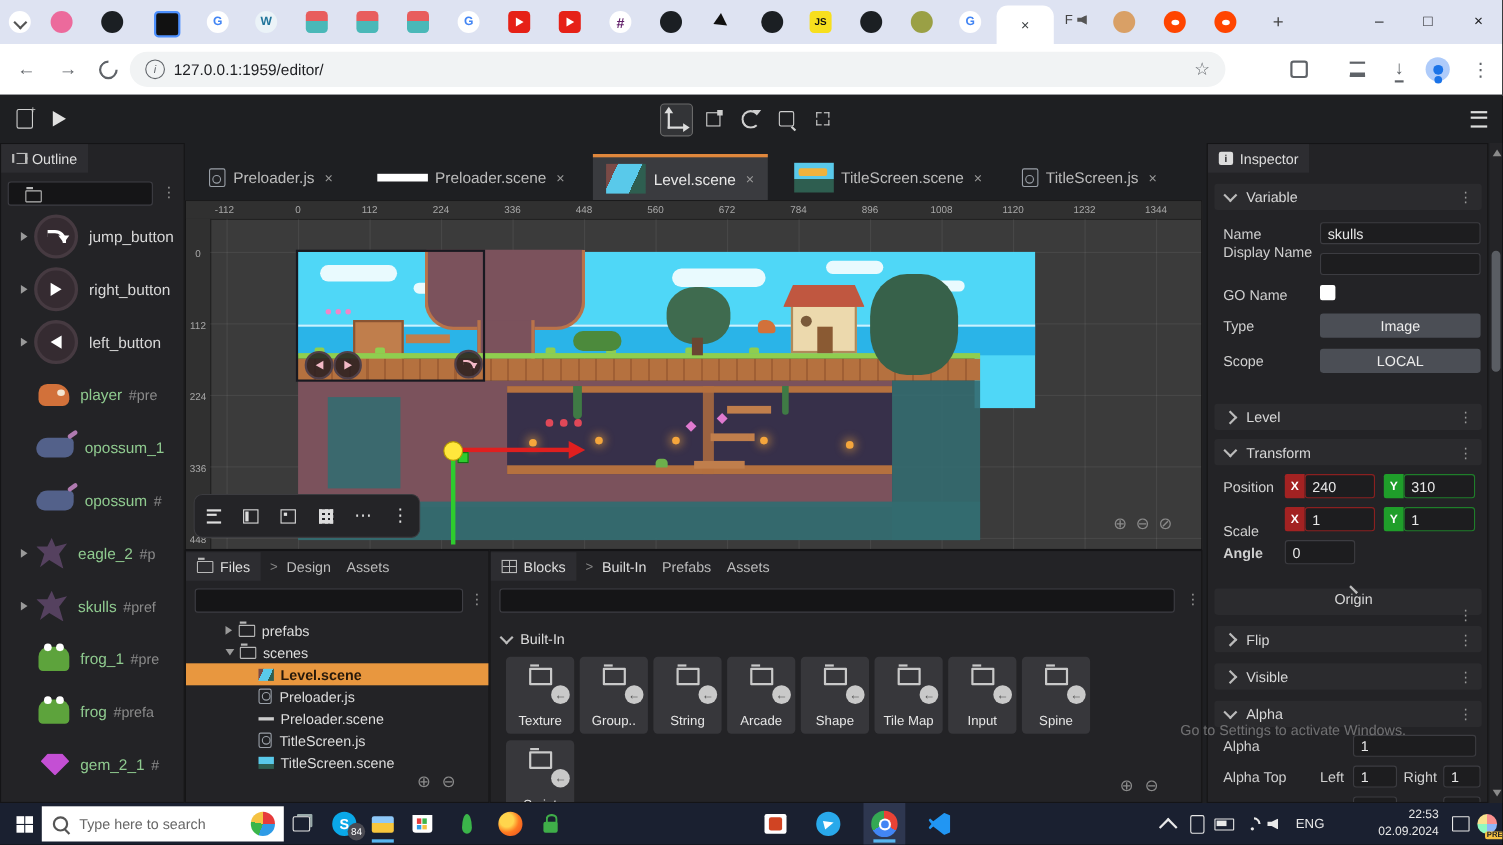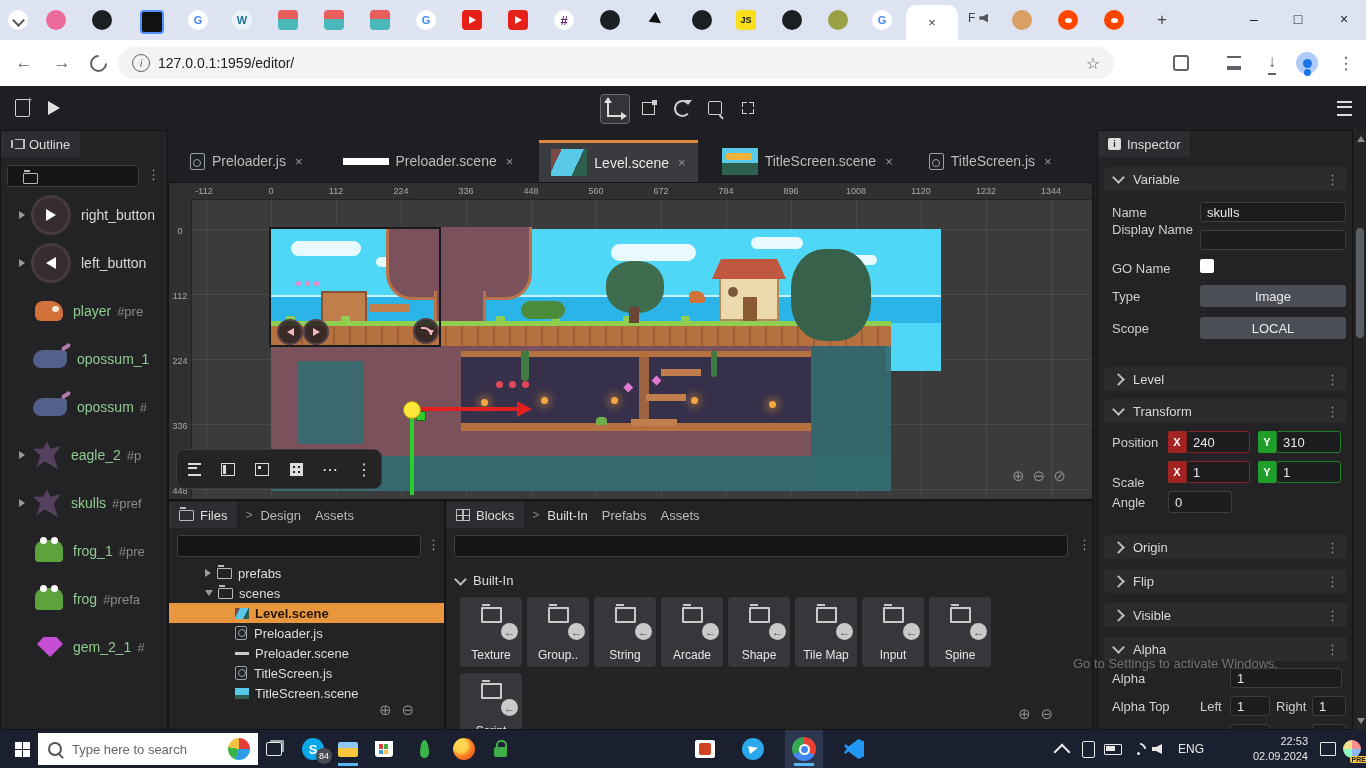--- a/index.html
+++ b/index.html
@@ -227,20 +227,27 @@
       <div class="searchbox" style="left:6px;top:34px;width:130px;"></div>
       <div class="abs kebab" style="left:146px;top:36px;">⋮</div>
       <div class="orow" style="height:26px;margin-top:8px;">
         <span class="caret-d" style="margin-left:8px;"></span>
         <span class="foldic"></span>
         <span style="color:#ddd;font-size:14px;margin-left:8px;">Scene</span>
       </div>
       <div class="orow">
         <span class="caret-r" style="margin-left:18px;"></span>
         <span class="cbtn" style="margin-left:6px;">
+            <span class="jarrow"></span>
+          </span>
+        <span class="oname" style="color:#d8d8d8;">jump_button</span>
+      </div>
+      <div class="orow">
+        <span class="caret-r" style="margin-left:18px;"></span>
+        <span class="cbtn" style="margin-left:6px;">
             <span class="tri-r"></span>
           </span>
         <span class="oname" style="color:#d8d8d8;">right_button</span>
       </div>
       <div class="orow">
         <span class="caret-r" style="margin-left:18px;"></span>
         <span class="cbtn" style="margin-left:6px;">
             <span class="tri-l"></span>
           </span>
         <span class="oname" style="color:#d8d8d8;">left_button</span>
@@ -608,25 +615,25 @@
       <span class="ilbl" style="left:14px;top:304px;">Position</span>
       <span class="chipX" style="left:70px;top:300px;">X</span>
       <input class="iinput inX" style="left: 88px; top: 300px; width: 64px; height: 22px;" value="240">
       <span class="chipY" style="left:160px;top:300px;">Y</span>
       <input class="iinput inY" style="left: 178px; top: 300px; width: 65px; height: 22px;" value="310">
       <span class="ilbl" style="left:14px;top:344px;">Scale</span>
       <span class="chipX" style="left:70px;top:330px;">X</span>
       <input class="iinput inX" style="left: 88px; top: 330px; width: 64px; height: 22px;" value="1">
       <span class="chipY" style="left:160px;top:330px;">Y</span>
       <input class="iinput inY" style="left: 178px; top: 330px; width: 65px; height: 22px;" value="1">
-      <span class="ilbl" style="left:14px;top:364px;">Angle</span>
+      <span class="ilbl" style="left:14px;top:364px;font-weight:bold;">Angle</span>
       <input class="iinput" style="left: 70px; top: 360px; width: 64px; height: 22px;" value="0">
 
       
-      <div class="sect" style="top:404px;">
+      <div class="sect" style="top:404px;flex-direction:column;">
         <span class="chev-r"></span>
           <span class="sectlbl">Origin</span>
         <span class="kebab" style="margin-left:auto;margin-right:8px;">⋮</span>
       </div>
       <div class="sect" style="top:438px;">
         <span class="chev-r"></span>
           <span class="sectlbl">Flip</span>
         <span class="kebab" style="margin-left:auto;margin-right:8px;">⋮</span>
       </div>
       <div class="sect" style="top:472px;">

